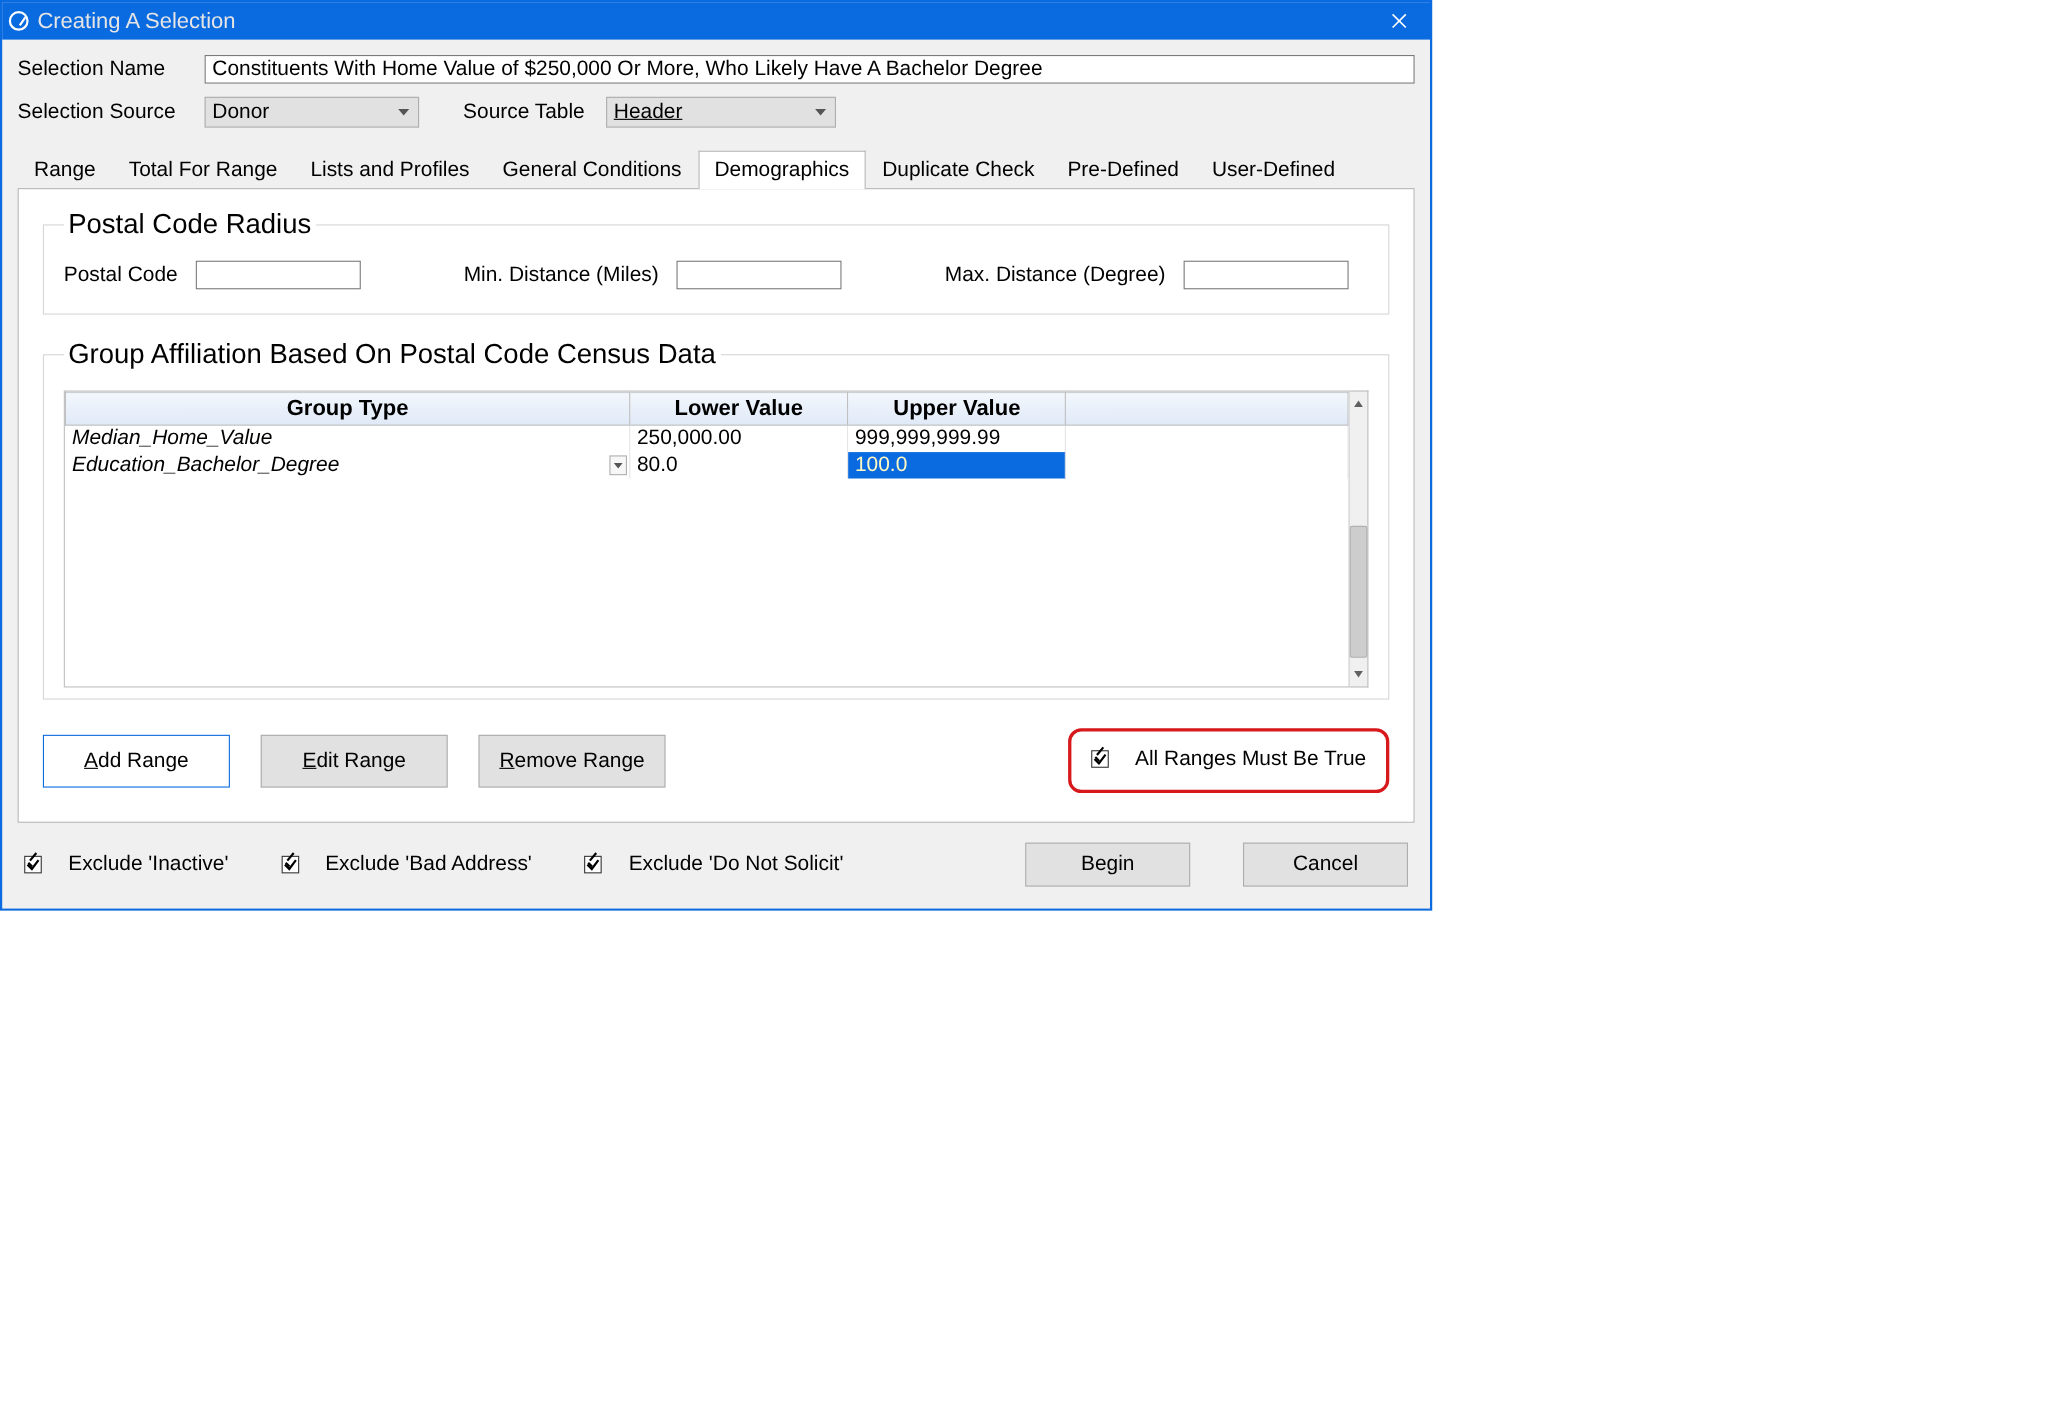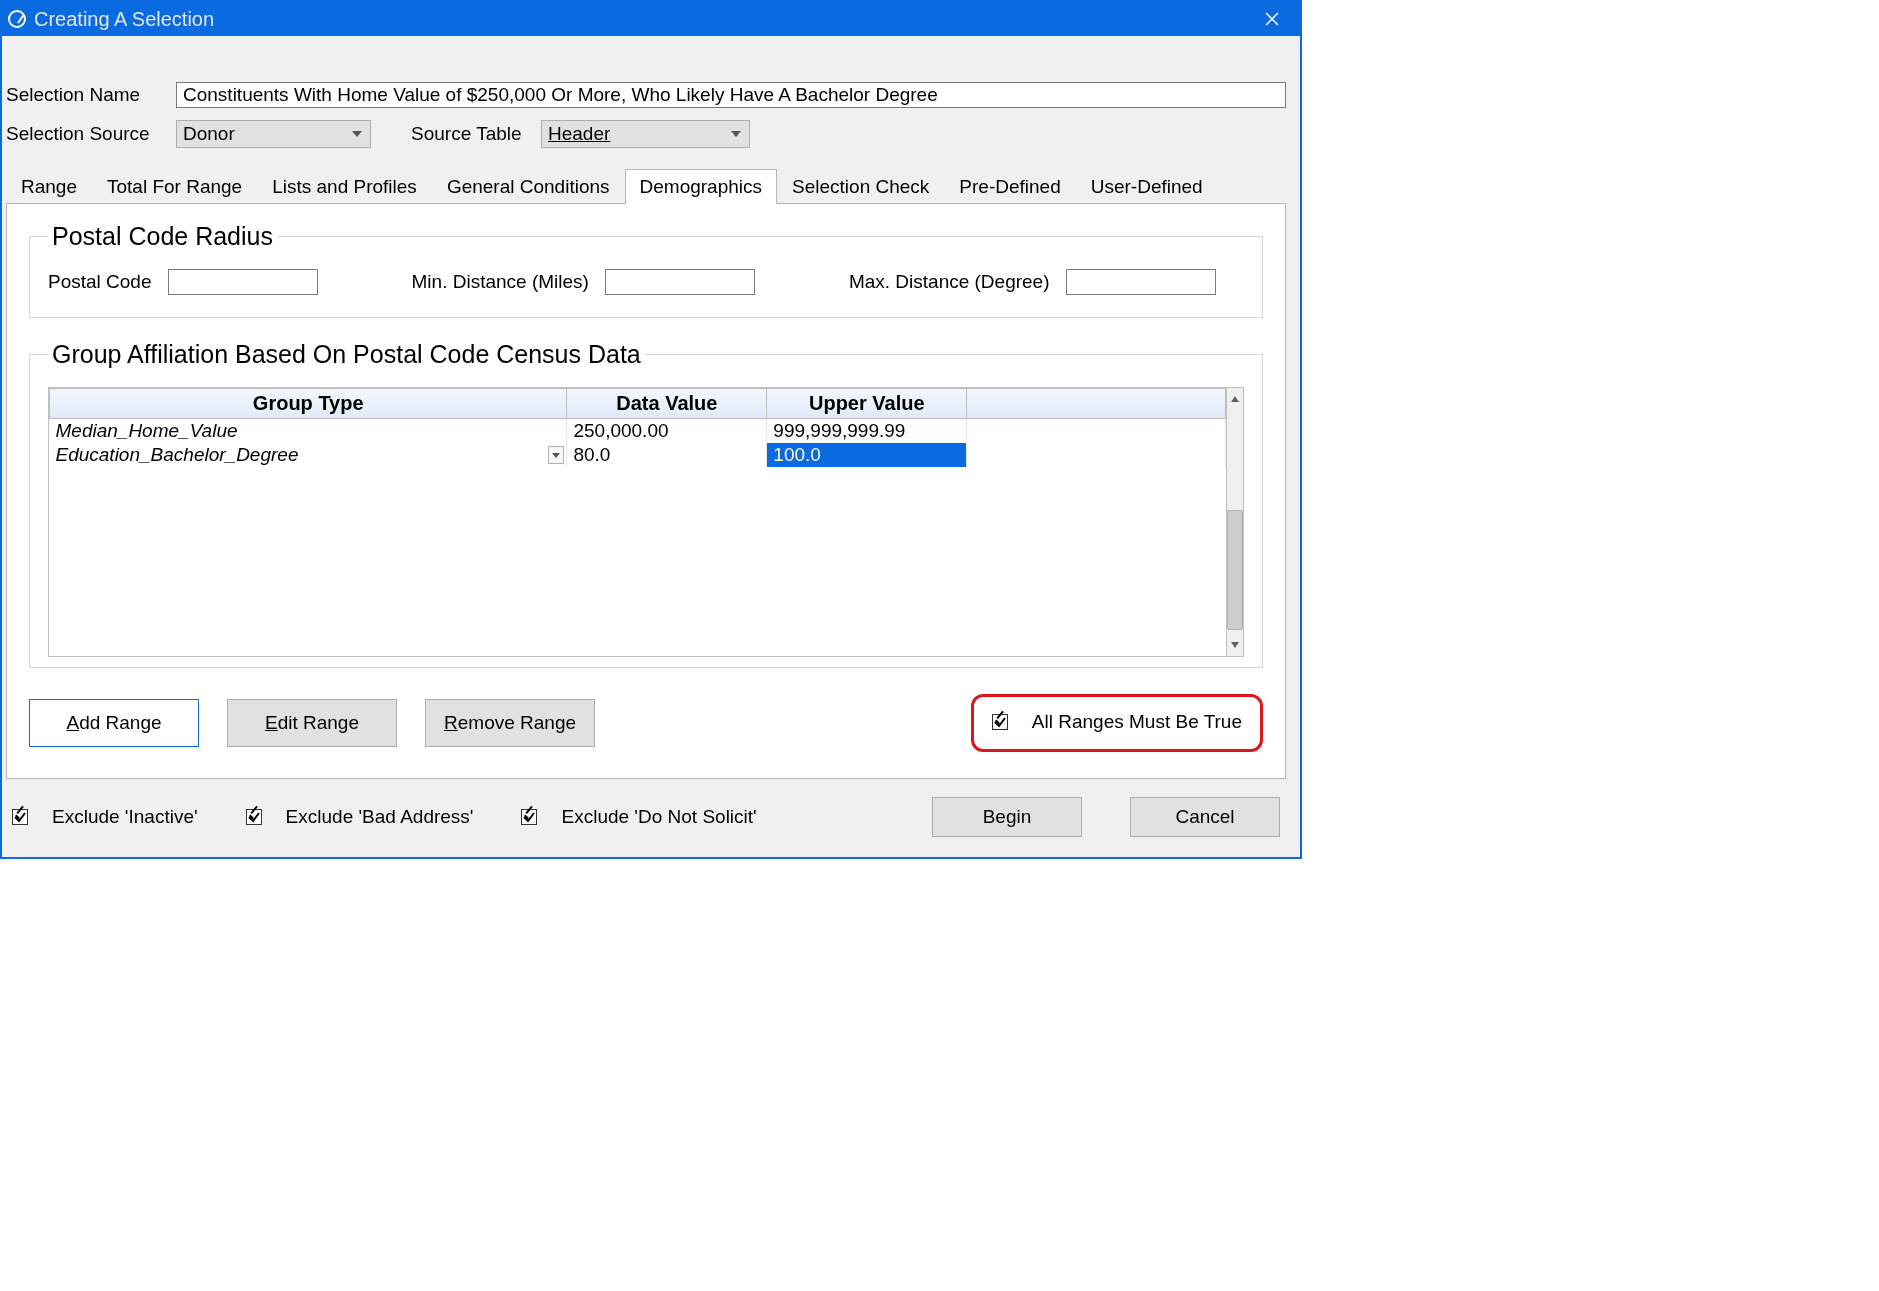--- a/index.html
+++ b/index.html
@@ -42,22 +42,21 @@
     transform:rotate(35deg);
   }
   .titlebar .title { flex:1 1 auto; font-size:20px; }
   .titlebar .close {
     width:40px;height:100%;
     display:flex;align-items:center;justify-content:center;
     font-size:20px;
     cursor:default;
   }
   .client {
-    padding:14px 14px 16px 4px;
-    margin-top:32px;
+    padding:14px 14px 16px 14px;
   }
   .form-row {
     display:flex;
     align-items:center;
     margin-bottom:12px;
   }
   .lbl { width:170px; }
   input.text {
     height:26px;
     border:1px solid #7a7a7a;
@@ -289,21 +288,21 @@
       </span>
     </div>
 
     <div class="tabs-wrap">
       <div class="tab-strip" id="tab-strip">
           <span class="tab">Range</span>
           <span class="tab">Total For Range</span>
           <span class="tab">Lists and Profiles</span>
           <span class="tab">General Conditions</span>
           <span class="tab active">Demographics</span>
-          <span class="tab">Selection Check</span>
+          <span class="tab">Duplicate Check</span>
           <span class="tab">Pre-Defined</span>
           <span class="tab">User-Defined</span>
         </div>
       <div class="tab-body">
 
         <fieldset class="group">
           <legend>Postal Code Radius</legend>
           <div class="pc-row">
             <span class="lblp">Postal Code</span>
             <input class="text" type="text" value="" style="">
@@ -324,21 +323,21 @@
               <table>
                 <colgroup>
                   <col style="width:44%">
                   <col style="width:17%">
                   <col style="width:17%">
                   <col style="width:22%">
                 </colgroup>
                 <thead>
                   <tr>
                     <th>Group Type</th>
-                    <th>Data Value</th>
+                    <th>Lower Value</th>
                     <th>Upper Value</th>
                     <th></th>
                   </tr>
                 </thead>
                 <tbody id="grid-body">
                     <tr>
                       <td>Median_Home_Value</td>
                       <td>250,000.00</td>
                       <td>999,999,999.99</td>
                       <td></td>

